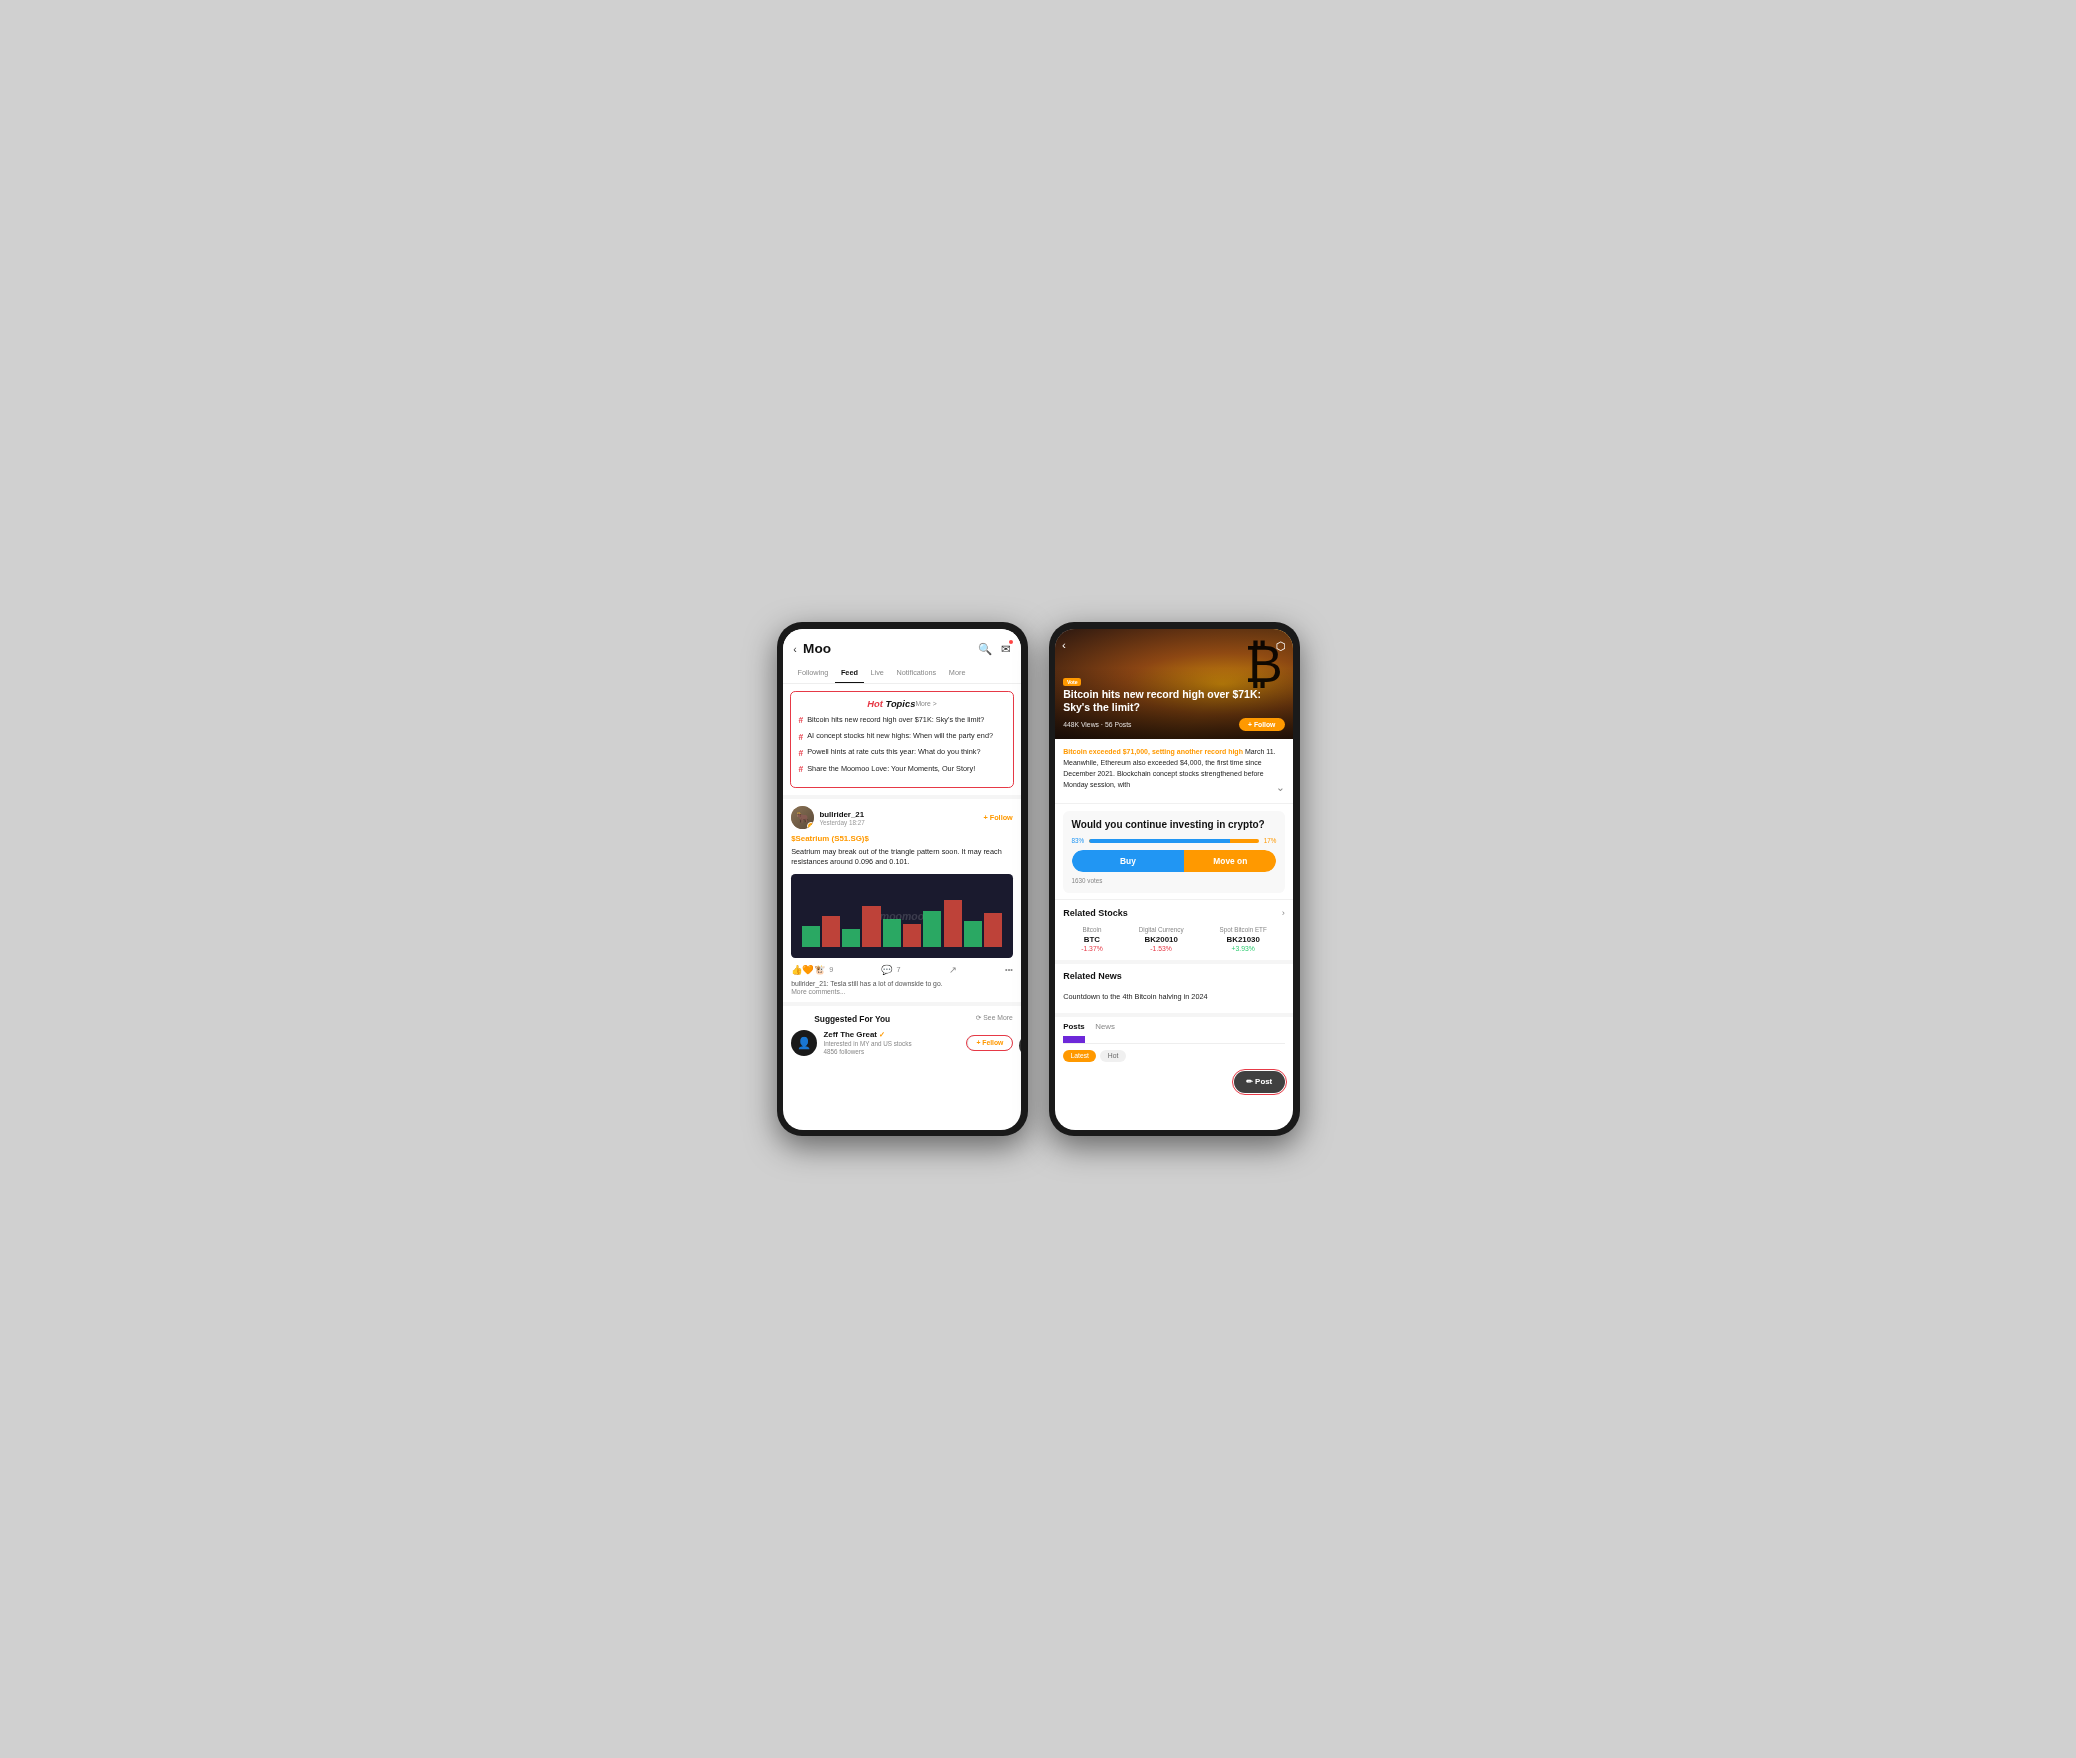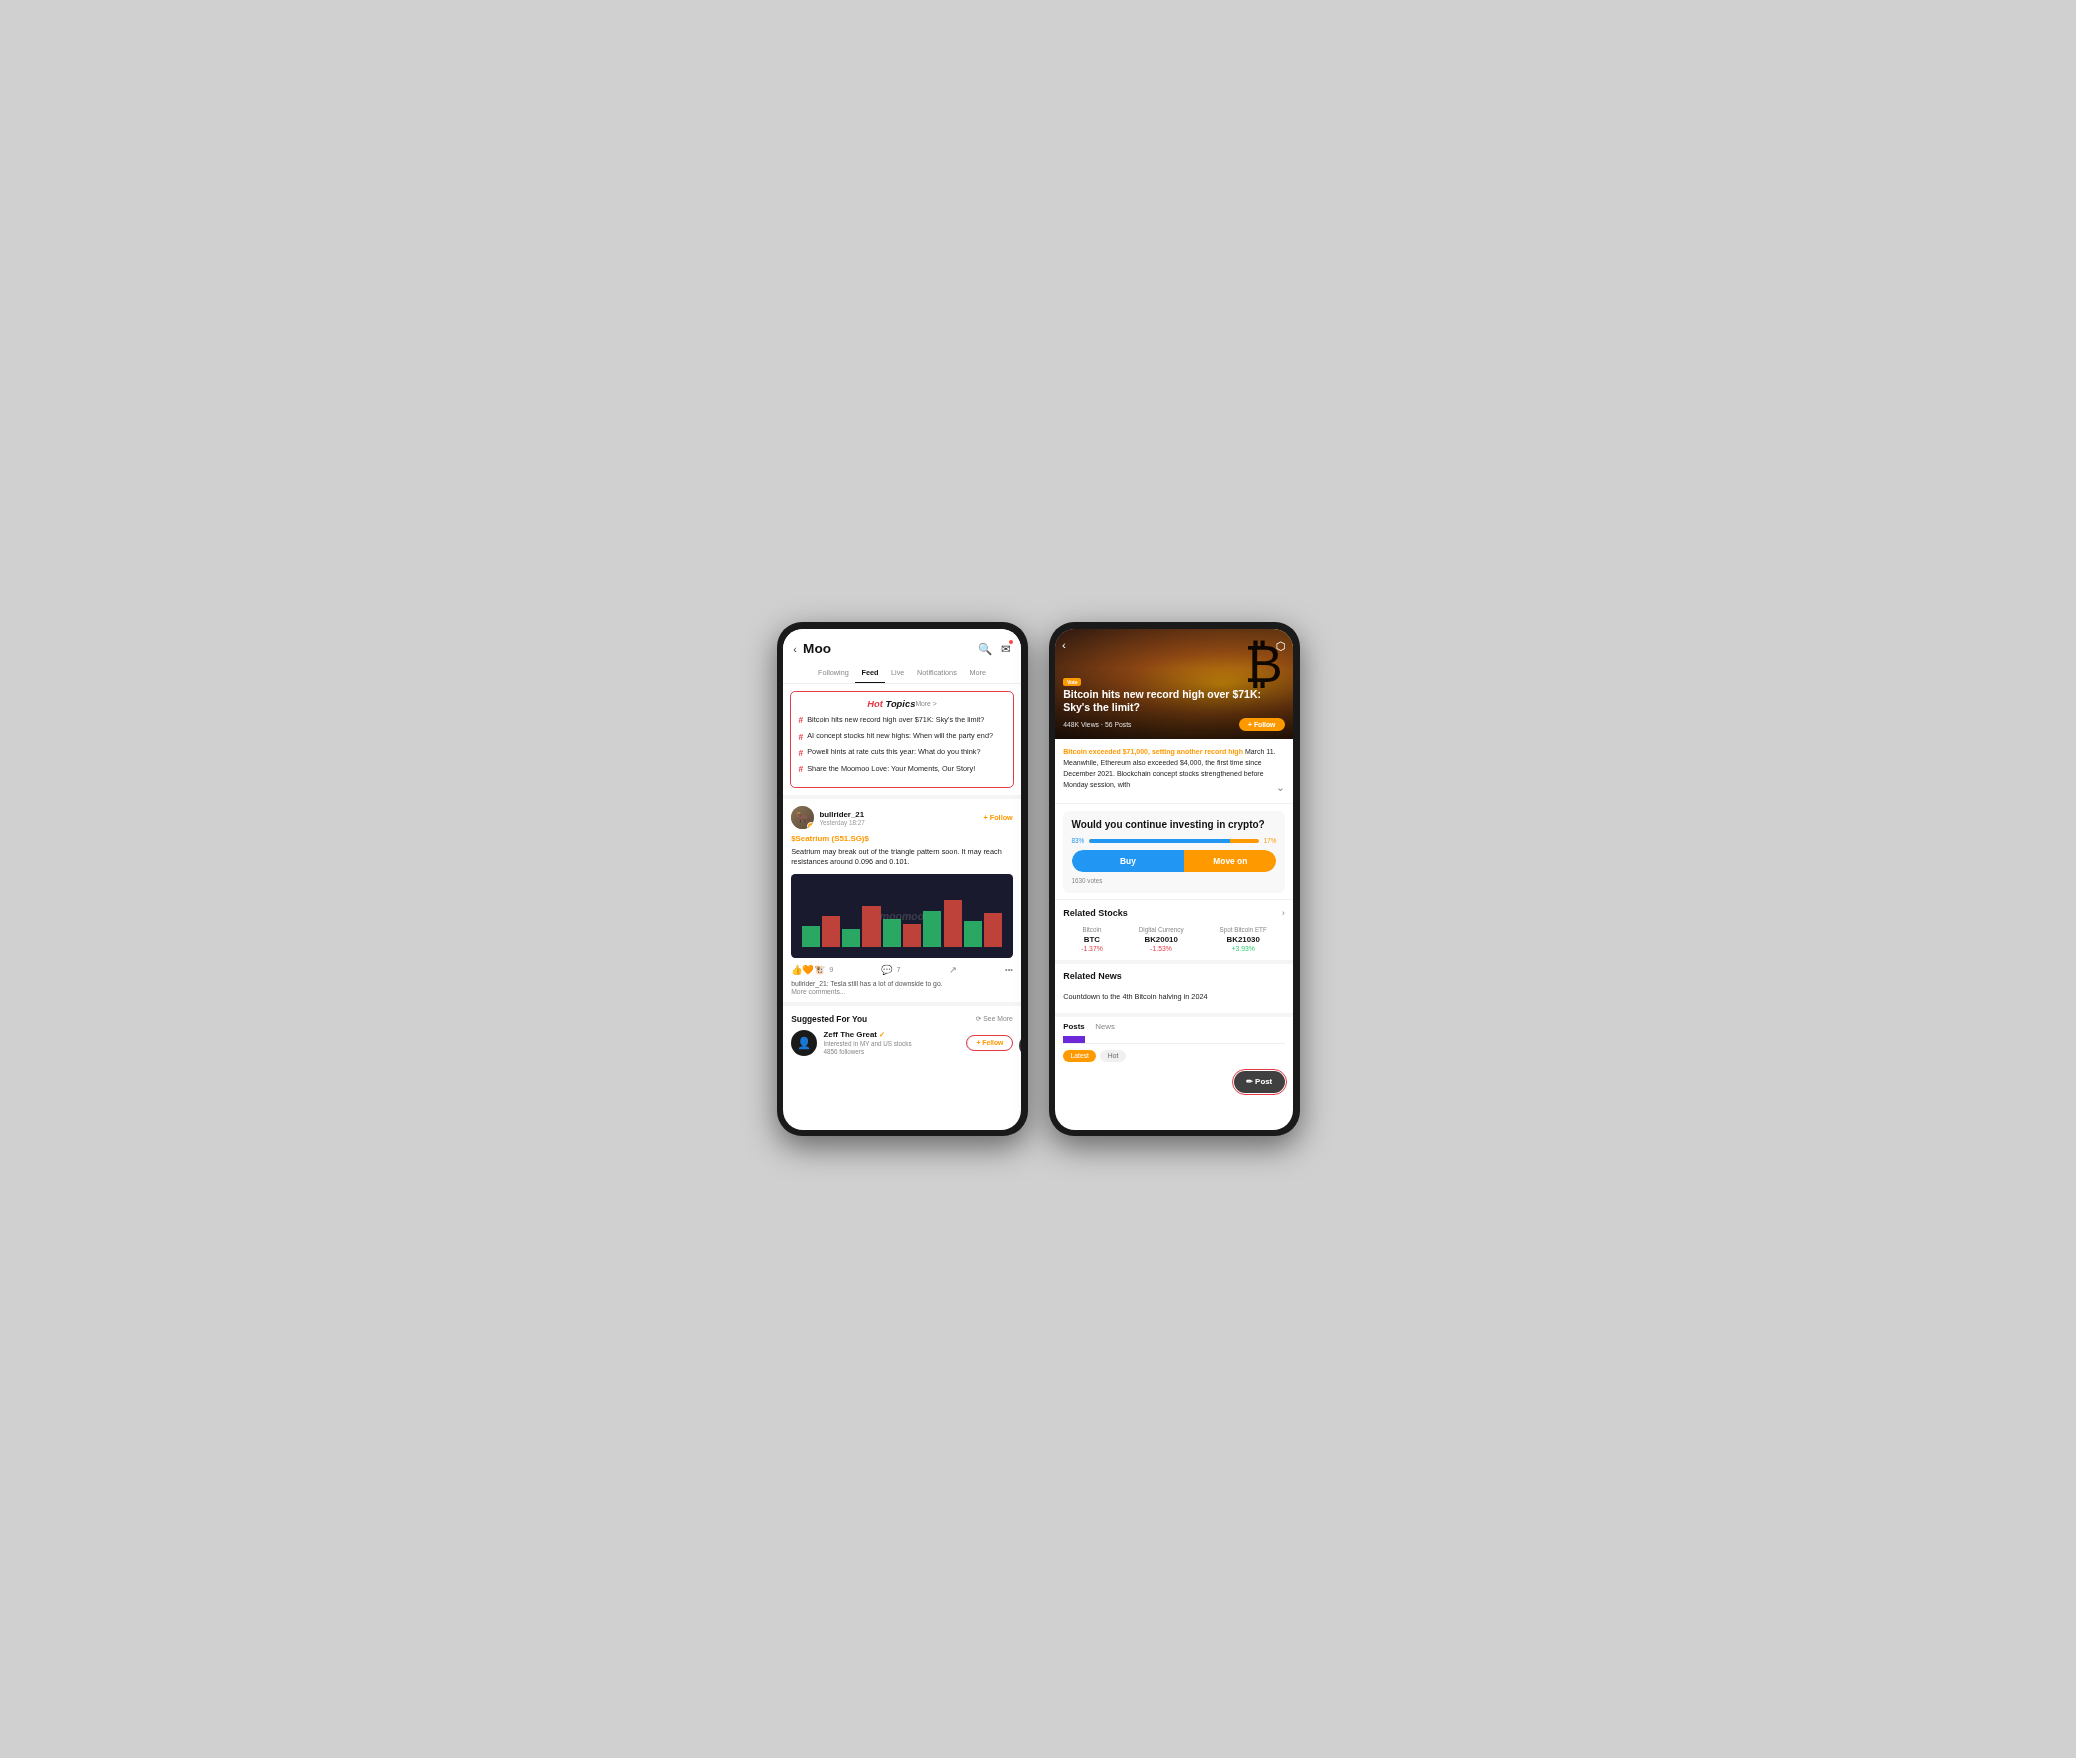--- a/index.html
+++ b/index.html
@@ -74,21 +74,20 @@
       height: 4.2px;
       background: #ff4444;
       border-radius: 50%;
     }
 
     .nav-tabs {
       display: flex;
       gap: 0;
       border-bottom: 0.5px solid #eee;
       padding: 0 8.4px;
-      justify-content: center;
     }
     .nav-tab {
       padding: 5.2px 6.3px;
       font-size: 7.3px;
       color: #888;
       cursor: pointer;
       white-space: nowrap;
     }
     .nav-tab.active {
       color: #111;
@@ -279,22 +278,22 @@
       color: #888;
     }
 
     .suggested-section {
       border-top: 4.2px solid #f5f5f5;
       padding: 7.3px 8.4px;
     }
     .suggested-header {
       display: flex;
       justify-content: space-between;
-      align-items: center;
       margin-bottom: 6.3px;
+      margin-left: 23px;
     }
     .suggested-title {
       font-size: 8.4px;
       font-weight: 700;
       color: #111;
     }
     .see-more {
       font-size: 6.8px;
       color: #888;
     }

